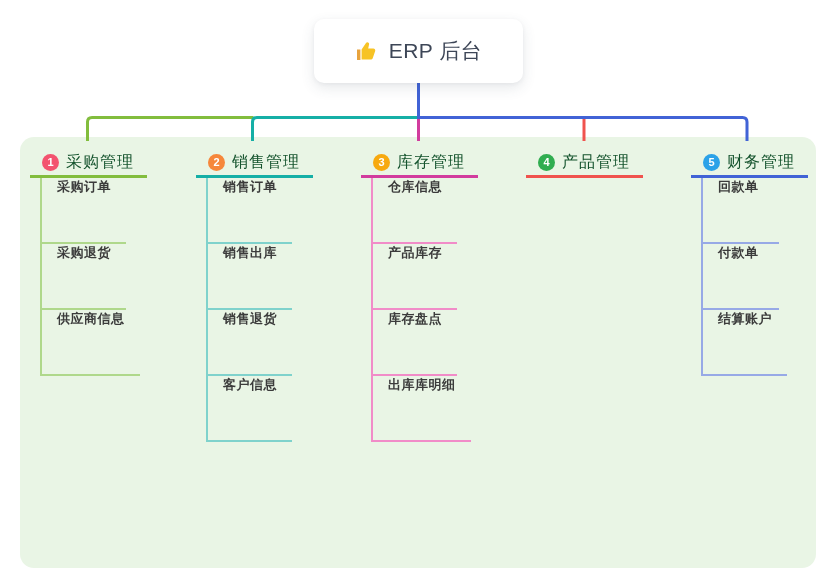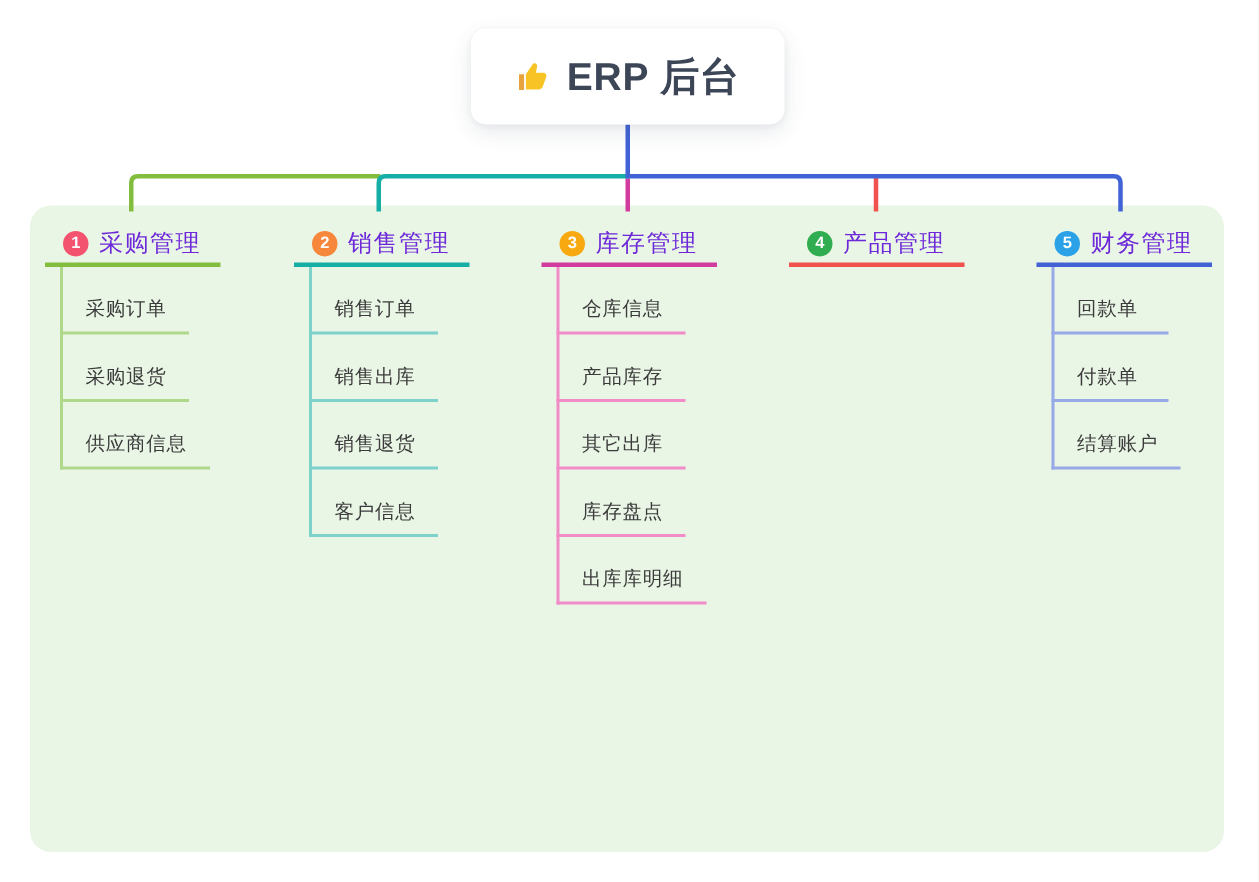--- a/index.html
+++ b/index.html
@@ -15,42 +15,42 @@
   }
   #connector{position:absolute;left:0;top:0;width:839px;height:588px;pointer-events:none;}
   #connector path{fill:none;stroke-width:3px;}
   .root-node{
     position:absolute;left:314px;top:19px;width:209px;height:64px;
     background:#ffffff;border-radius:10px;
     box-shadow:0 5px 14px rgba(60,70,90,.12),0 1px 4px rgba(60,70,90,.06);
     display:flex;align-items:center;justify-content:center;gap:10px;
   }
   .thumb-icon{width:24px;height:24px;display:block;}
-  .root-title{font-size:26px;color:#3d4657;font-weight:700;letter-spacing:.5px;}
+  .root-title{font-size:21px;color:#3d4657;font-weight:400;letter-spacing:.5px;}
 
   .branch{position:absolute;top:137px;width:166px;}
   .b0{left:30px}.b1{left:196px}.b2{left:361px}.b3{left:526px}.b4{left:691px}
   .branch-header{
     width:117px;height:41px;box-sizing:border-box;
     border-bottom:3px solid var(--c);
     display:flex;align-items:center;gap:7px;
     padding:12px 0 0 12px;cursor:pointer;
   }
   .badge{
     flex:0 0 17px;width:17px;height:17px;border-radius:50%;
     background:var(--badge);color:#fff;font-size:11px;line-height:17px;
     text-align:center;font-weight:700;
   }
-  .branch-title{font-size:16px;color:#6d28d9;font-weight:500;letter-spacing:1px;white-space:nowrap;}
+  .branch-title{font-size:16px;color:#14532d;font-weight:500;letter-spacing:1px;white-space:nowrap;}
   .children{position:relative;margin-left:10px;}
   .spine{position:absolute;left:0;top:0;bottom:0;width:2px;background:var(--cl);}
   .child{
-    box-sizing:border-box;height:45px;display:flex;align-items:flex-end;
+    box-sizing:border-box;height:66px;display:flex;
     width:fit-content;min-width:78px;padding:0 15px 6px 17px;
-    border-bottom:2px solid var(--cl);cursor:pointer;
+    border-bottom:2px solid var(--cl);cursor:pointer;font-weight:bold;
   }
   .child:first-child{height:50px;}
   .child-label{font-size:13px;color:#3b3b3b;white-space:nowrap;letter-spacing:.5px;}
 </style>
 </head>
 <body>
 
 <div class="stage">
 
   <div class="panel" style="background: rgb(233, 245, 229);"></div>
@@ -121,23 +121,20 @@
     </div>
     <div class="children">
       <div class="spine"></div>
       <div class="child">
           <span class="child-label">仓库信息</span>
         </div>
       <div class="child">
           <span class="child-label">产品库存</span>
         </div>
       <div class="child">
-          <span class="child-label">其它出库</span>
-        </div>
-      <div class="child">
           <span class="child-label">库存盘点</span>
         </div>
       <div class="child">
           <span class="child-label">出库库明细</span>
         </div>
     </div>
   </div>
 
   <div class="branch b3" style="--c: #F0534E; --cl: #F8ABA4; --badge: #30AD50;">
     <div class="branch-header">

